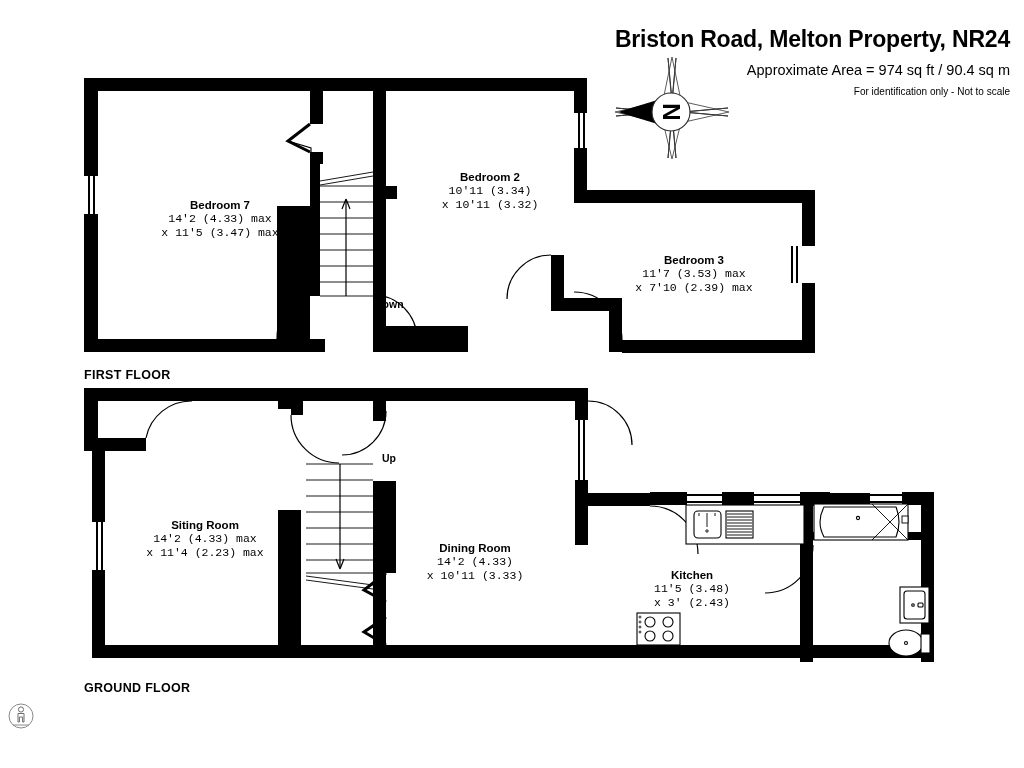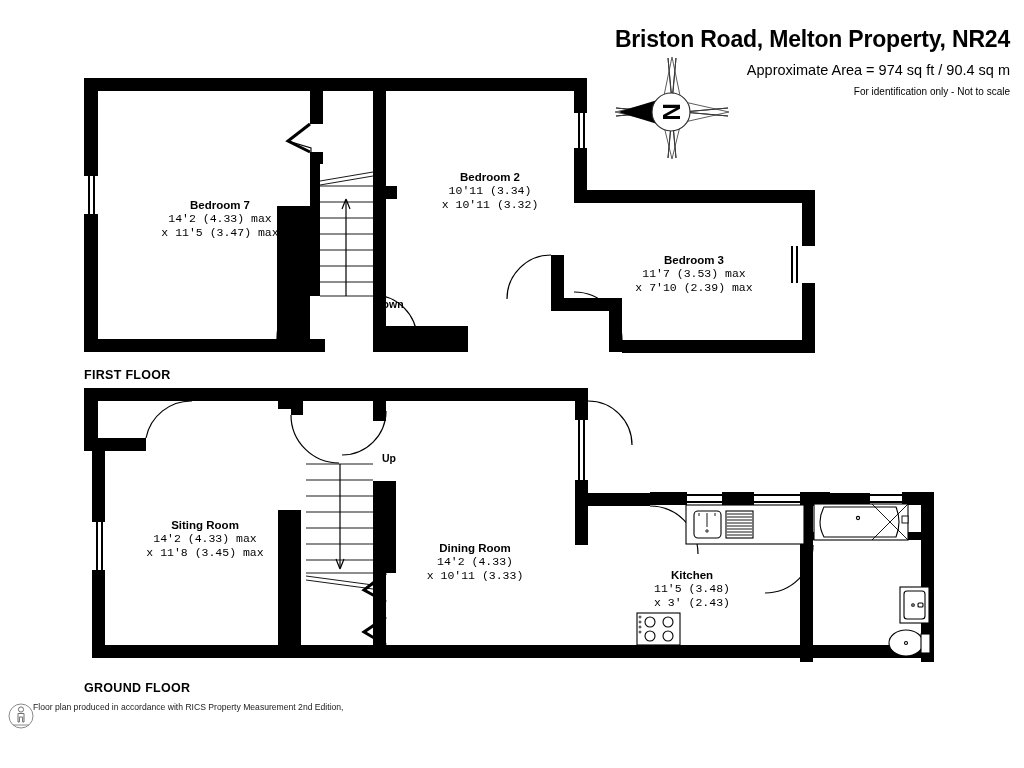--- a/index.html
+++ b/index.html
@@ -328,21 +328,21 @@
     </g>
   </g>
 </svg>
 </div>
 
 <div class="abs floor-caption" style="left:84px;top:681px;">GROUND FLOOR</div>
 
 <div class="abs room" style="left:105px;top:518px;width:200px;">
   <div class="nm">Siting Room</div>
   <div class="dim">14'2 (4.33) max</div>
-  <div class="dim">x 11'8 (3.45) max</div>
+  <div class="dim">x 11'4 (2.23) max</div>
 </div>
 <div class="abs room" style="left:375px;top:510px;width:200px;margin-top:31px;">
   <div class="nm">Dining Room</div>
   <div class="dim">14'2 (4.33)</div>
   <div class="dim">x 10'11 (3.33)</div>
 </div>
 <div class="abs room" style="left:592px;top:568px;width:200px;">
   <div class="nm">Kitchen</div>
   <div class="dim">11'5 (3.48)</div>
   <div class="dim">x 3' (2.43)</div>
@@ -351,14 +351,13 @@
 
 <div class="abs" id="logo">
   <svg width="26" height="32" viewBox="0 0 26 32">
     <circle cx="13" cy="16" r="12" fill="none" stroke="#8a8a8a" stroke-width="1"></circle>
     <circle cx="13" cy="9.5" r="2.6" fill="none" stroke="#6e6e6e" stroke-width="1"></circle>
     <path d="M10 13.5 L16 13.5 L16 22 L14.6 22 L14.6 17 L11.4 17 L11.4 22 L10 22 Z" fill="none" stroke="#6e6e6e" stroke-width="1"></path>
     <line x1="5" y1="25" x2="21" y2="25" stroke="#8a8a8a" stroke-width="1"></line>
   </svg>
 </div>
 <div class="abs" id="footer">
-  <div>Floor plan produced in accordance with RICS Property Measurement 2nd Edition,</div>
 </div>
 
 </body></html>

